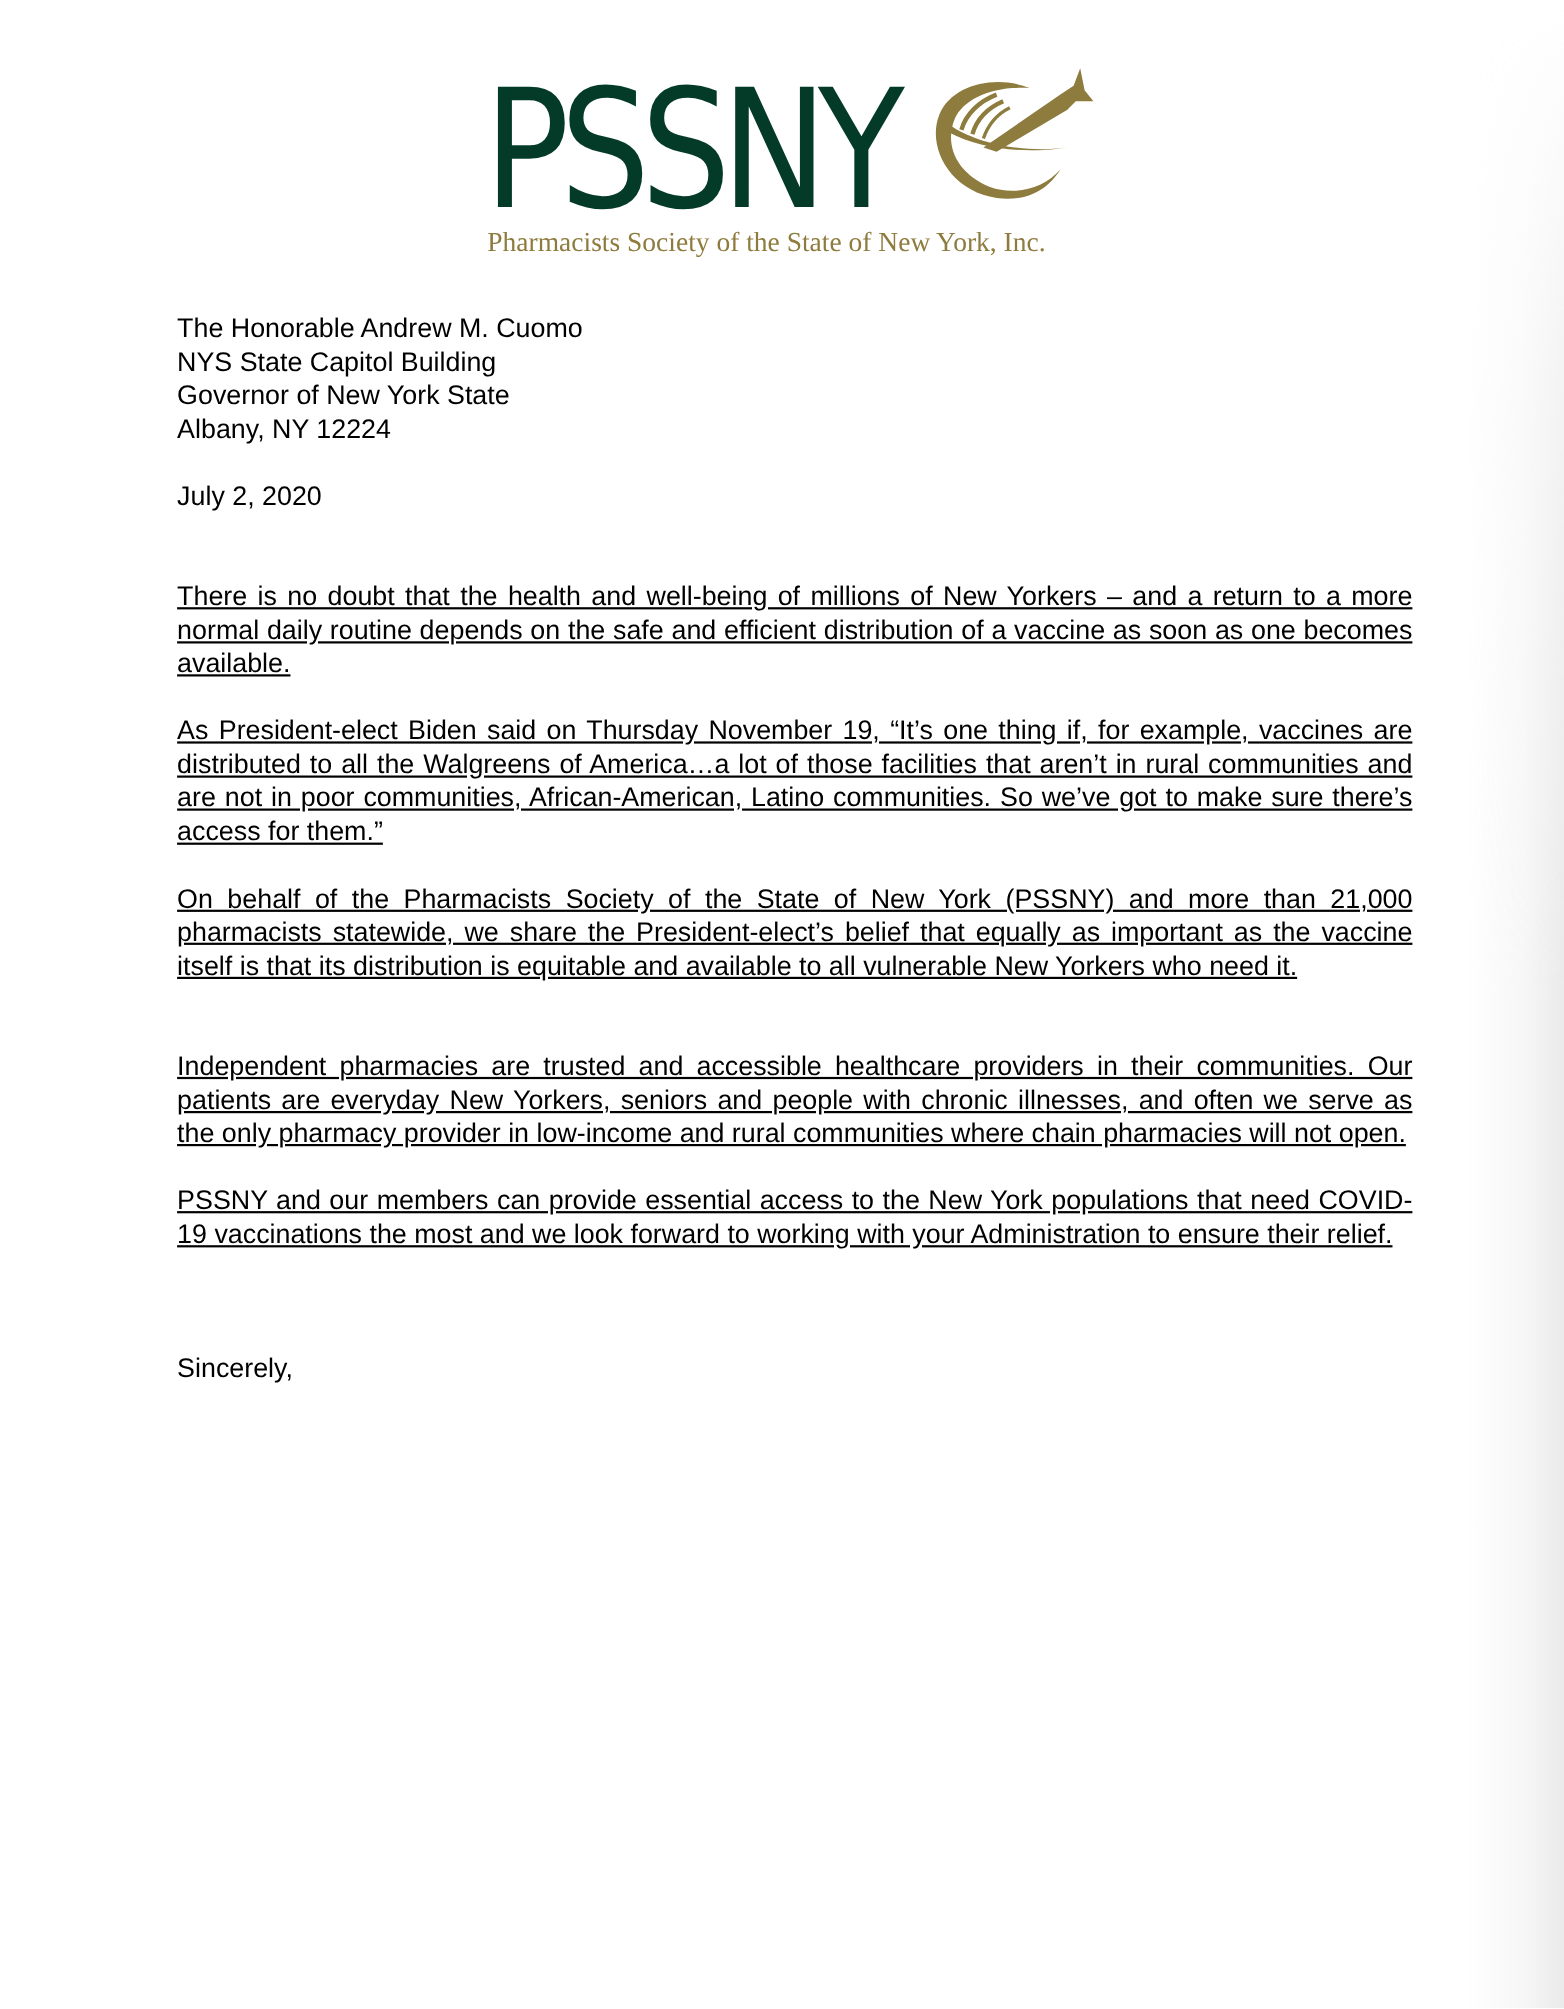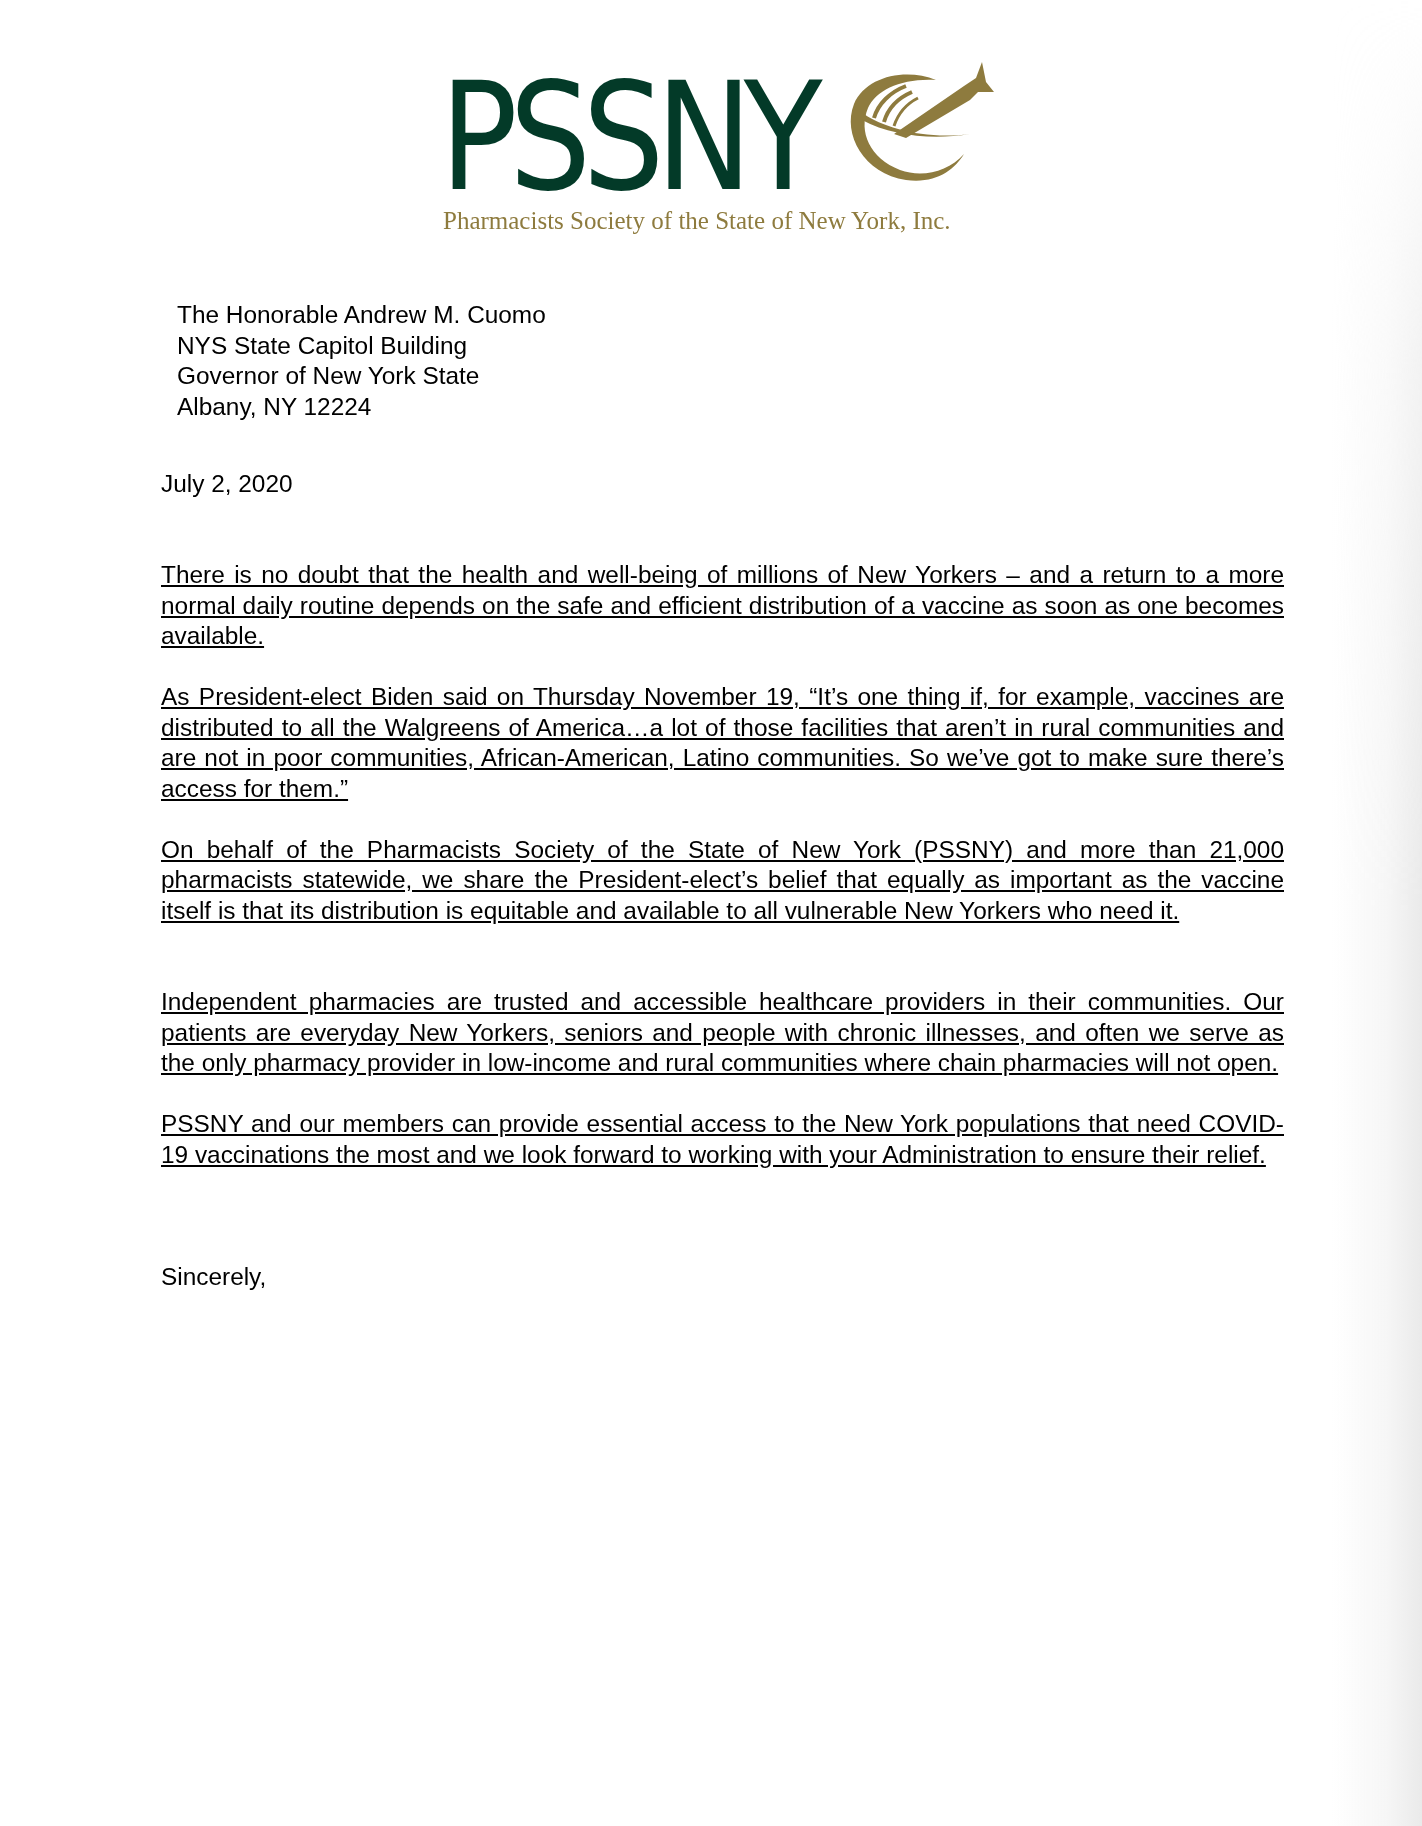--- a/index.html
+++ b/index.html
@@ -71,21 +71,21 @@
   
   .letter {
     position: absolute;
     left: 161px;
     top: 284px;
     width: 1123px;
     font-size: 24.4px;
     line-height: 30.5px;
   }
   .line { display: block; white-space: nowrap; }
-  .block { margin: 16px; }
+  .block { margin: 0; }
   .gap1 { height: 30.5px; }
   .gap3 { height: 91.5px; }
   .para {
     margin: 0;
     text-align: justify;
     text-align-last: left;
     text-decoration: underline;
   }
 </style>
 </head>

